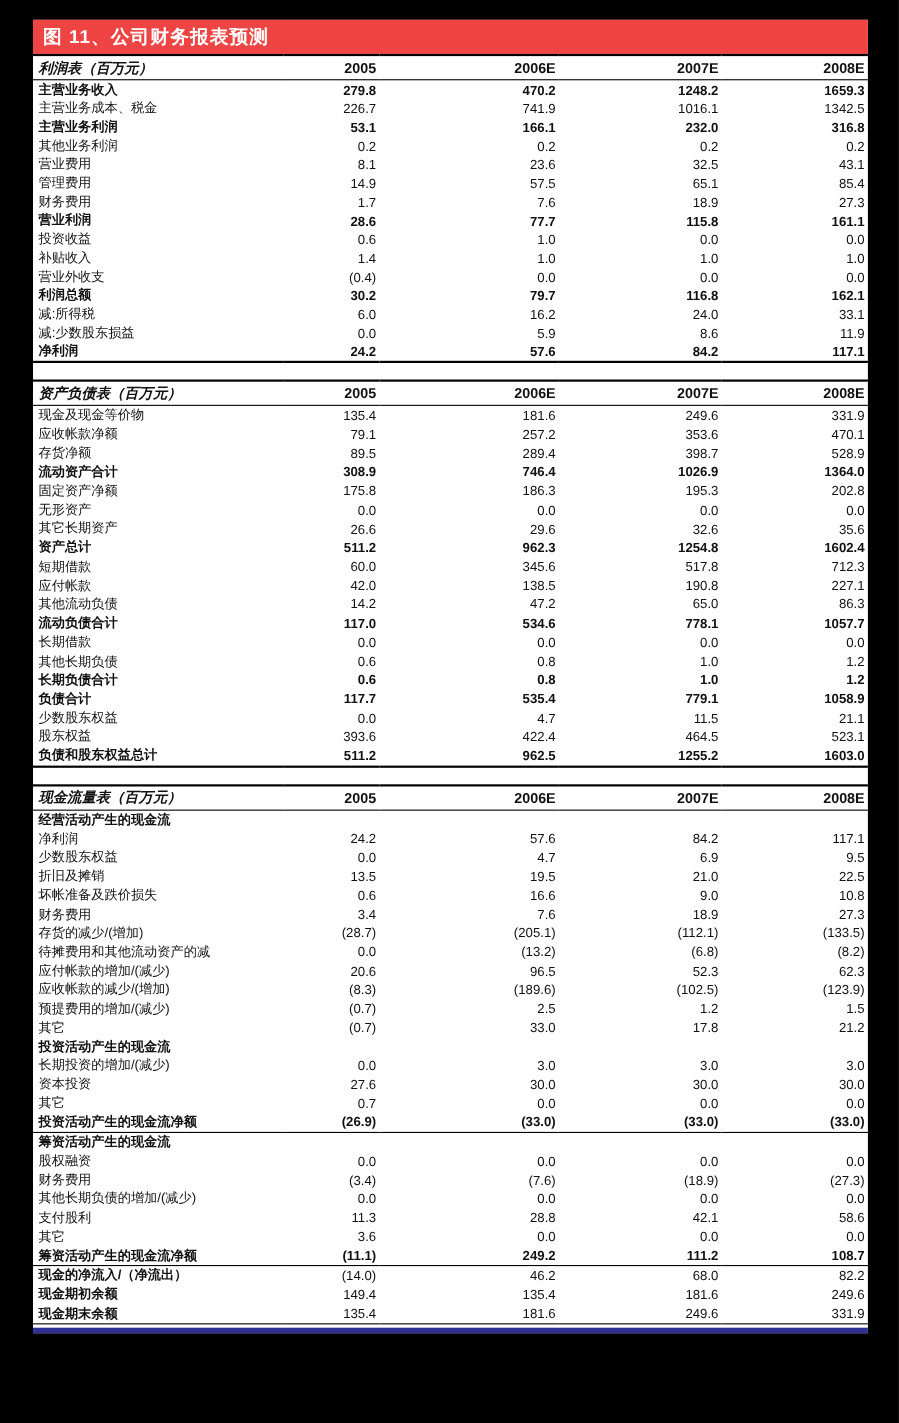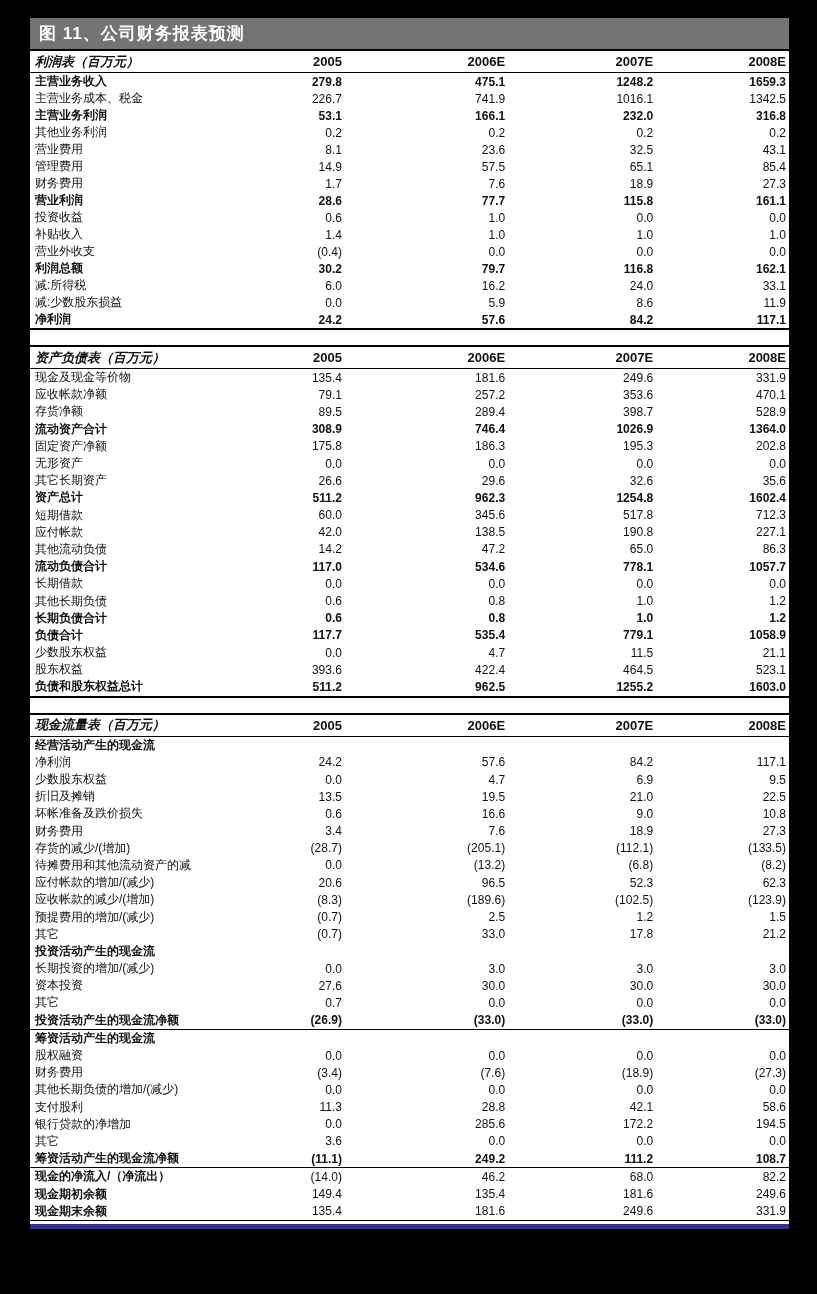--- a/index.html
+++ b/index.html
@@ -73,21 +73,21 @@
     height: 5px;
     background: #2e3192;
     margin-top: 3px;
   }
 </style>
 </head>
 <body>
 
 <div class="stage">
   <div class="page">
-    <div class="title-bar" style="background: #737373;">
+    <div class="title-bar" style="background: #ef4444;">
       <span>图 11、公司财务报表预测</span>
     </div>
     <div>
         <table class="fin-table t1">
           <colgroup>
             <col class="c0">
             <col class="c1">
             <col class="c2">
             <col class="c3">
             <col class="c4">
@@ -98,21 +98,21 @@
               <th class="year">2005</th>
               <th class="year">2006E</th>
               <th class="year">2007E</th>
               <th class="year">2008E</th>
             </tr>
           </thead>
           <tbody>
             <tr class="bold">
               <td class="label">主营业务收入</td>
               <td class="num">279.8</td>
-              <td class="num">475.1</td>
+              <td class="num">470.2</td>
               <td class="num">1248.2</td>
               <td class="num">1659.3</td>
             </tr>
             <tr class="normal">
               <td class="label">主营业务成本、税金</td>
               <td class="num">226.7</td>
               <td class="num">741.9</td>
               <td class="num">1016.1</td>
               <td class="num">1342.5</td>
             </tr>
@@ -528,27 +528,20 @@
               <td class="num">0.0</td>
             </tr>
             <tr class="normal">
               <td class="label">支付股利</td>
               <td class="num">11.3</td>
               <td class="num">28.8</td>
               <td class="num">42.1</td>
               <td class="num">58.6</td>
             </tr>
             <tr class="normal">
-              <td class="label">银行贷款的净增加</td>
-              <td class="num">0.0</td>
-              <td class="num">285.6</td>
-              <td class="num">172.2</td>
-              <td class="num">194.5</td>
-            </tr>
-            <tr class="normal">
               <td class="label">其它</td>
               <td class="num">3.6</td>
               <td class="num">0.0</td>
               <td class="num">0.0</td>
               <td class="num">0.0</td>
             </tr>
             <tr class="bold divider">
               <td class="label">筹资活动产生的现金流净额</td>
               <td class="num">(11.1)</td>
               <td class="num">249.2</td>

